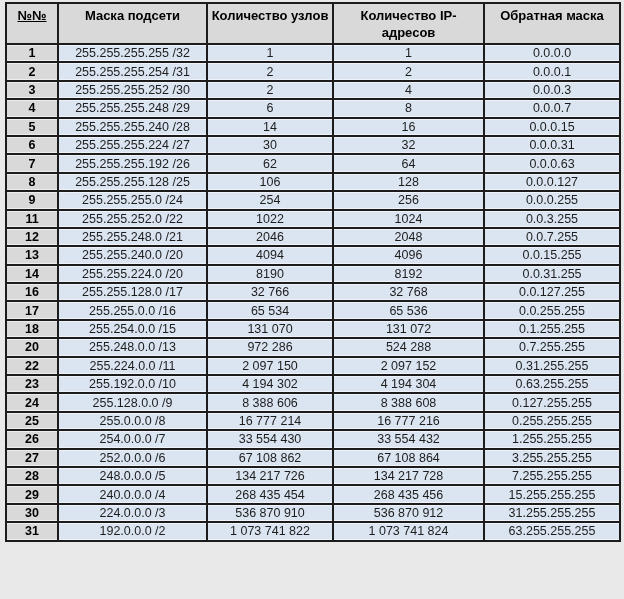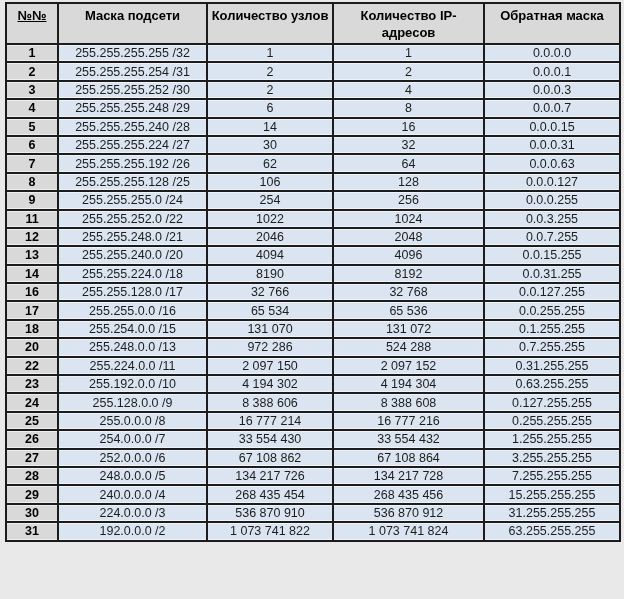--- a/index.html
+++ b/index.html
@@ -168,21 +168,21 @@
         </tr>
         <tr>
           <td class="num">13</td>
           <td>255.255.240.0 /20</td>
           <td>4094</td>
           <td>4096</td>
           <td>0.0.15.255</td>
         </tr>
         <tr>
           <td class="num">14</td>
-          <td>255.255.224.0 /18</td>
+          <td>255.255.224.0 /20</td>
           <td>8190</td>
           <td>8192</td>
           <td>0.0.31.255</td>
         </tr>
         <tr>
           <td class="num">16</td>
           <td>255.255.128.0 /17</td>
           <td>32 766</td>
           <td>32 768</td>
           <td>0.0.127.255</td>

